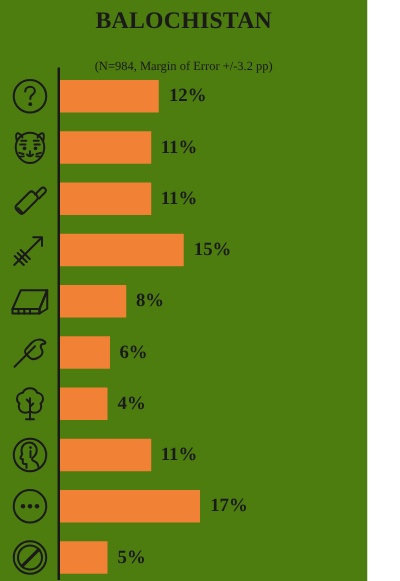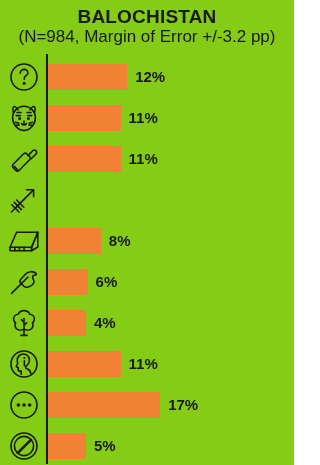--- a/index.html
+++ b/index.html
@@ -9,46 +9,47 @@
     height: 465px;
     background: #ffffff;
     font-family: "Liberation Sans", sans-serif;
     overflow: hidden;
   }
 
   #chart-root {
     position: relative;
     width: 294px;
     height: 465px;
-    background: #84cc16;
+    background: #4d7c0f;
+    font-family: Liberation Serif, serif;
   }
 
   
   .header {
     position: absolute;
     top: 6px;
     left: 0;
     width: 294px;
     text-align: center;
   }
 
   .chart-title {
     font-size: 19px;
     font-weight: bold;
     letter-spacing: 0.2px;
     color: #1a1a1a;
     line-height: 22px;
   }
 
   .chart-subtitle {
-    font-size: 17px;
+    font-size: 10px;
     font-weight: normal;
     color: #1a1a1a;
     line-height: 16px;
-    margin-top: 1px;
+    margin-top: 18px;
   }
 
   
   .plot-area {
     position: absolute;
     top: 54px;
     left: 0;
     width: 294px;
     height: 410px;
     padding-left: 36px;
@@ -169,20 +170,24 @@
       </div>
       <div class="row" style="top: 125px;">
         <div class="icon-cell">
           <svg width="34" height="32" viewBox="0 0 34 32">
       <path d="M10 22.4L26 6.4" fill="none" stroke="#1a1a1a" stroke-width="1.6" stroke-linejoin="round" stroke-linecap="round"></path>
       <path d="M19.6 5.8h7v7" fill="none" stroke="#1a1a1a" stroke-width="1.6" stroke-linejoin="round" stroke-linecap="round"></path>
       <path d="M4.4 28l6.6-6.6" fill="none" stroke="#1a1a1a" stroke-width="1.6" stroke-linejoin="round" stroke-linecap="round"></path>
       <path d="M4.8 20.8l7.2 7.2M7.2 18.4l7.2 7.2M9.6 16l7.2 7.2" fill="none" stroke="#1a1a1a" stroke-width="1.6" stroke-linejoin="round" stroke-linecap="round"></path>
     </svg>
         </div>
+        <div class="bar-wrap">
+          <div class="bar" style="width: 99px; background: rgb(240, 129, 53);"></div>
+          <div class="bar-label">15%</div>
+        </div>
       </div>
       <div class="row" style="top: 166px;">
         <div class="icon-cell">
           <svg width="36" height="30" viewBox="0 0 36 30">
       <path d="M4 21.2L10.6 6.2h21.2L25.6 21.2z" fill="none" stroke="#1a1a1a" stroke-width="1.6" stroke-linejoin="round" stroke-linecap="round"></path>
       <path d="M4 21.2v3.6h21.6v-3.6" fill="none" stroke="#1a1a1a" stroke-width="1.6" stroke-linejoin="round" stroke-linecap="round"></path>
       <path d="M25.6 21.2l6.2-15v14.8l-6.2 3.8z" fill="none" stroke="#1a1a1a" stroke-width="1.6" stroke-linejoin="round" stroke-linecap="round"></path>
       <path d="M8.8 21.2v3.6M13.4 21.2v3.6M18 21.2v3.6" fill="none" stroke="#1a1a1a" stroke-width="1.6" stroke-linejoin="round" stroke-linecap="round"></path>
     </svg>
         </div>

